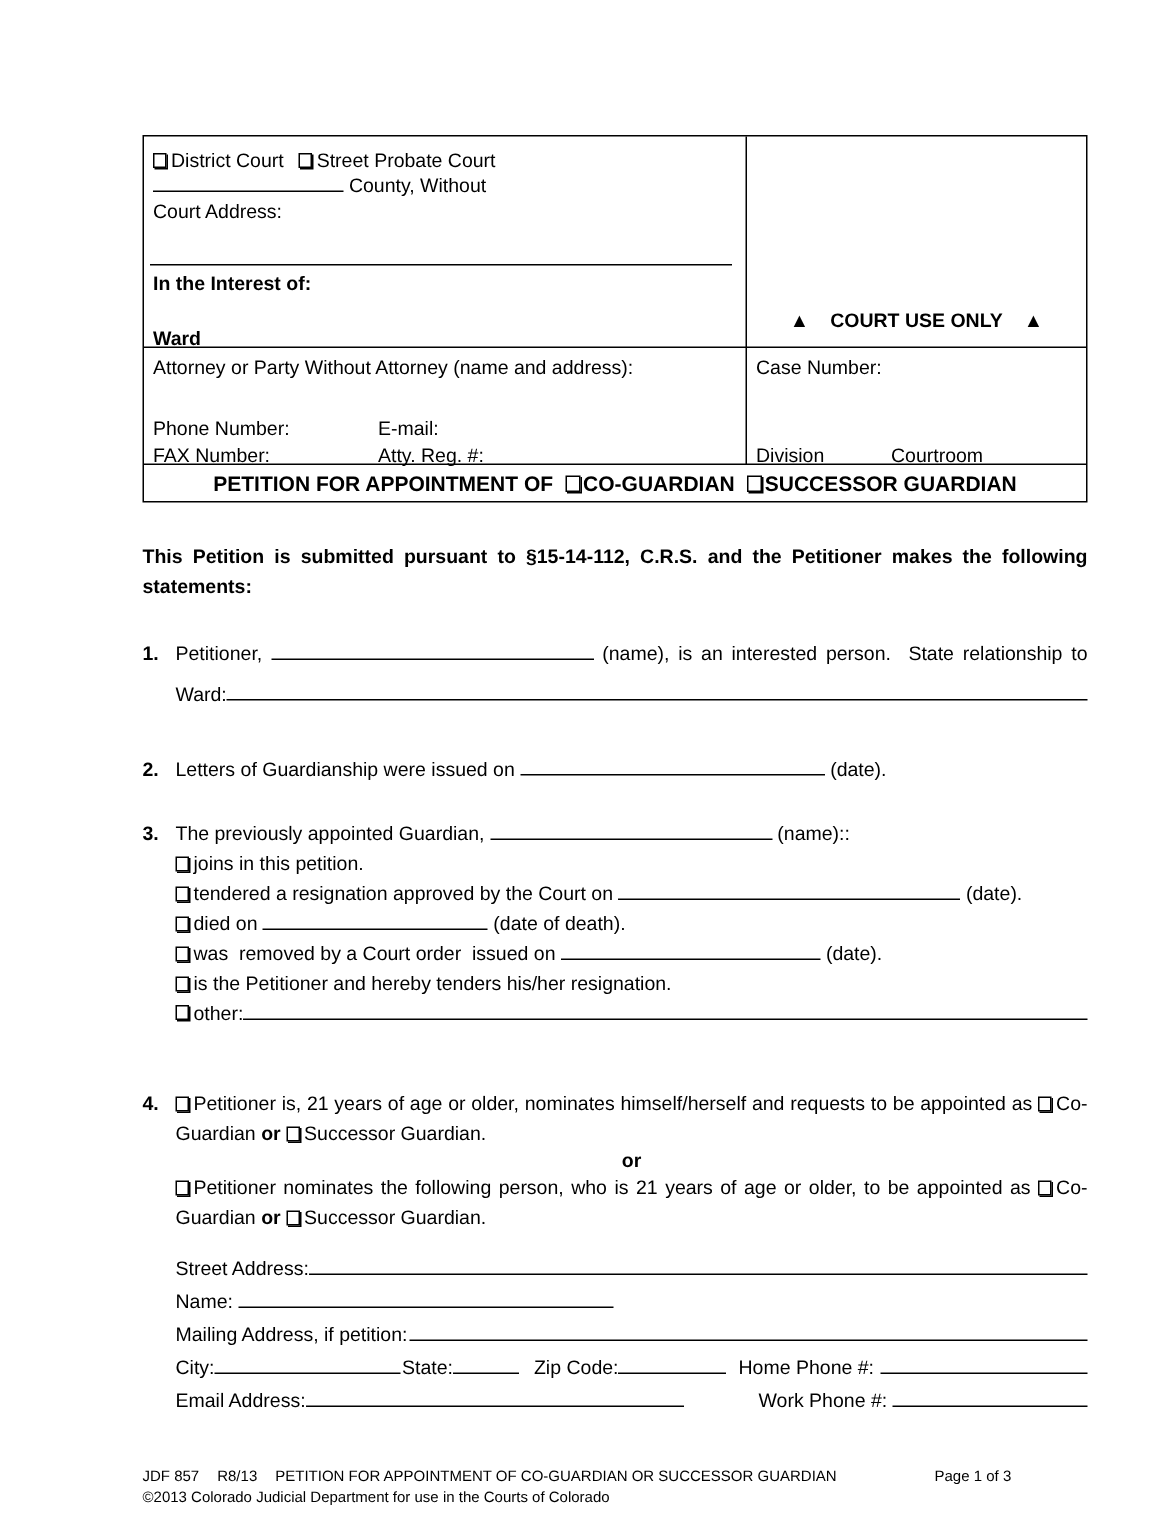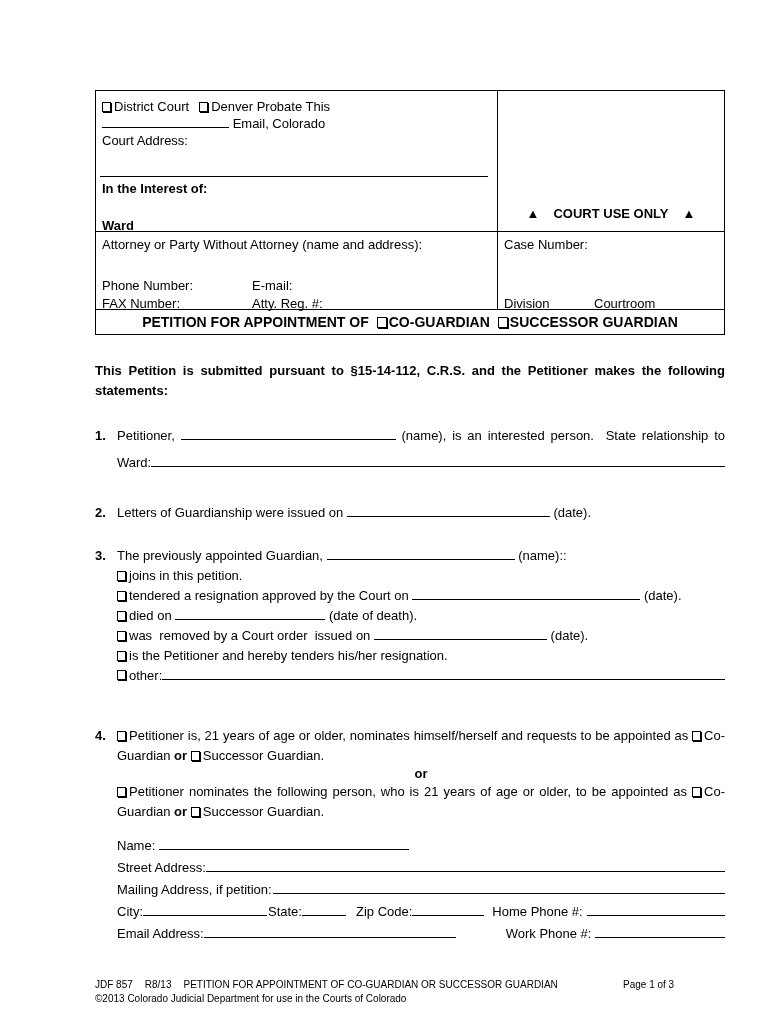--- a/index.html
+++ b/index.html
@@ -63,25 +63,25 @@
 </style>
 </head>
 <body>
 
 <div class="page">
   <div class="content">
 
     <div class="hdr">
       <div class="cellA">
         <div class="abs" style="top:6px;left:6px">
-          <span class="cb"></span><span>District Court</span><span class="cb ml10"></span><span>Denver Probate This</span>
+          <span class="cb"></span><span>District Court</span><span class="cb ml10"></span><span>Street Probate Court</span>
         </div>
         <div class="abs" style="top:23px;left:6px">
           <span class="bl" style="width:127px"></span>
-          <span>Email, Colorado</span>
+          <span>County, Without</span>
         </div>
         <div class="abs" style="top:40px;left:6px">Court Address:</div>
         <div class="abs hline" style="top:85px;left:4px;width:388px"></div>
         <div class="abs b" style="top:88px;left:6px">In the Interest of:</div>
         <div class="abs b" style="top:125px;left:6px">Ward</div>
       </div>
       <div class="cellB">
         <span>▲</span>
         <span class="b">COURT USE ONLY</span>
         <span>▲</span>
@@ -194,26 +194,26 @@
           <span class="cb"></span><span>Co-</span>
         </div>
         <div class="opt">
           <span>Guardian</span>
           <b>or</b>
           <span class="cb"></span><span>Successor Guardian.</span>
         </div>
 
         <div class="fields">
           <div class="fl">
+            <span>Street Address:</span>
+            <span class="bl fill"></span>
+          </div>
+          <div class="fl">
             <span>Name:</span>
             <span class="bl ml4" style="width:250px"></span>
-          </div>
-          <div class="fl">
-            <span>Street Address:</span>
-            <span class="bl fill"></span>
           </div>
           <div class="fl">
             <span>Mailing Address, if petition:</span>
             <span class="bl fill ml7"></span>
           </div>
           <div class="fl">
             <span>City:</span>
             <span class="bl" style="width:124px"></span>
             <span class="ml7">State:</span>
             <span class="bl" style="width:44px"></span>

